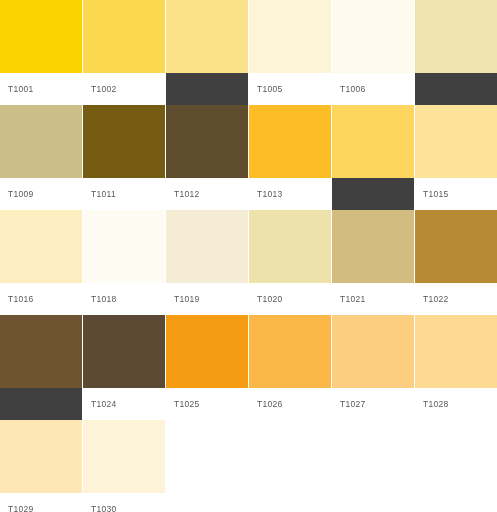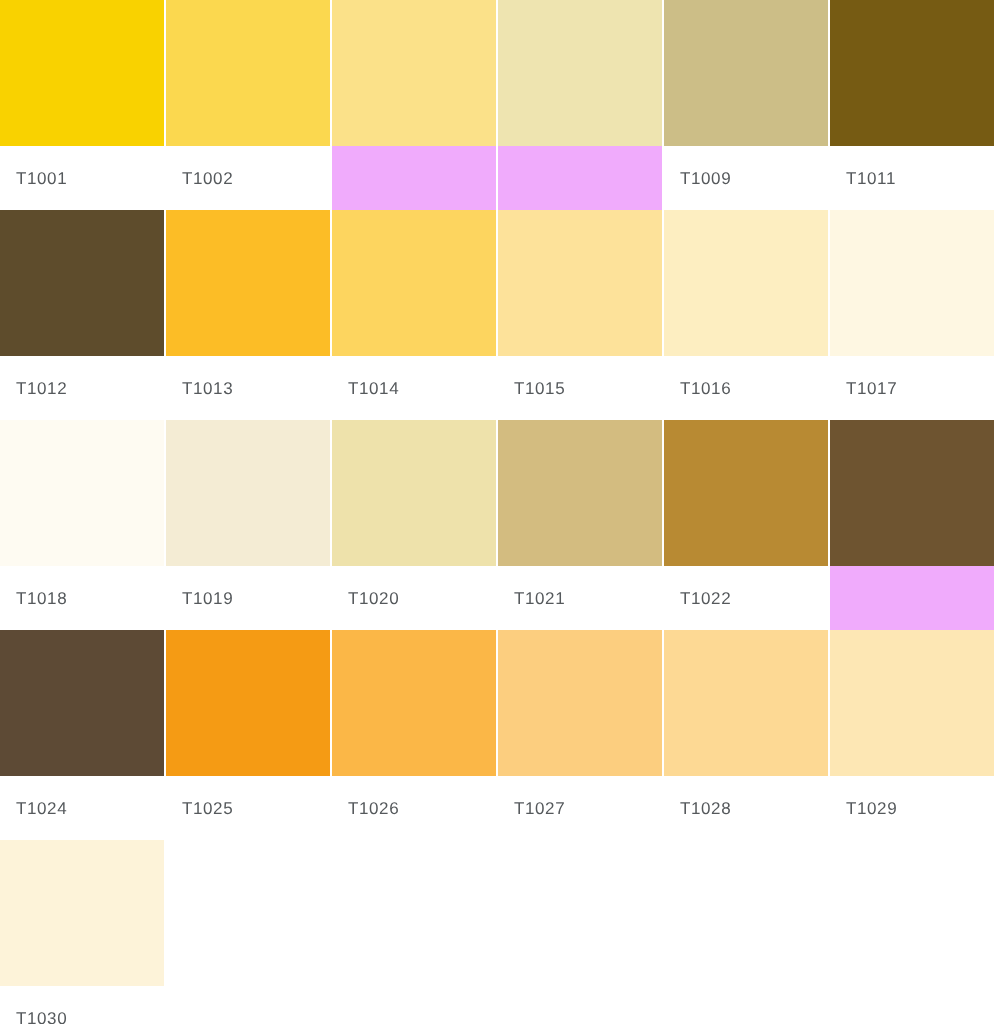--- a/index.html
+++ b/index.html
@@ -20,21 +20,21 @@
     grid-template-rows: repeat(5, 105px);
     width: 497px;
     height: 525px;
     background: #ffffff;
     column-gap: 1px;
     row-gap: 0px;
   }
   .swatch-cell {
     display: flex;
     flex-direction: column;
-    background: #f0abfc;
+    background: #404040;
     overflow: hidden;
   }
   .swatch-color {
     height: 73px;
     width: 100%;
     flex: 0 0 73px;
   }
   .swatch-label-band {
     flex: 1 1 auto;
     background: #ffffff;
@@ -65,20 +65,32 @@
     <div class="swatch-cell">
       <div class="swatch-color" style="background-color: rgb(251, 216, 79);"></div>
       <div class="swatch-label-band">
         <span class="swatch-label">T1002</span>
       </div>
     </div>
     <div class="swatch-cell">
       <div class="swatch-color" style="background-color: rgb(251, 225, 137);"></div>
     </div>
     <div class="swatch-cell">
+      <div class="swatch-color" style="background-color: rgb(253, 244, 214);"></div>
+      <div class="swatch-label-band">
+        <span class="swatch-label">T1005</span>
+      </div>
+    </div>
+    <div class="swatch-cell">
+      <div class="swatch-color" style="background-color: rgb(254, 250, 237);"></div>
+      <div class="swatch-label-band">
+        <span class="swatch-label">T1006</span>
+      </div>
+    </div>
+    <div class="swatch-cell">
       <div class="swatch-color" style="background-color: rgb(238, 228, 176);"></div>
     </div>
     <div class="swatch-cell">
       <div class="swatch-color" style="background-color: rgb(204, 190, 135);"></div>
       <div class="swatch-label-band">
         <span class="swatch-label">T1009</span>
       </div>
     </div>
     <div class="swatch-cell">
       <div class="swatch-color" style="background-color: rgb(118, 91, 19);"></div>
@@ -93,40 +105,31 @@
       </div>
     </div>
     <div class="swatch-cell">
       <div class="swatch-color" style="background-color: rgb(252, 189, 38);"></div>
       <div class="swatch-label-band">
         <span class="swatch-label">T1013</span>
       </div>
     </div>
     <div class="swatch-cell">
       <div class="swatch-color" style="background-color: rgb(253, 213, 95);"></div>
-      <div class="swatch-label-band">
-        <span class="swatch-label">T1014</span>
-      </div>
     </div>
     <div class="swatch-cell">
       <div class="swatch-color" style="background-color: rgb(253, 226, 154);"></div>
       <div class="swatch-label-band">
         <span class="swatch-label">T1015</span>
       </div>
     </div>
     <div class="swatch-cell">
       <div class="swatch-color" style="background-color: rgb(253, 238, 193);"></div>
       <div class="swatch-label-band">
         <span class="swatch-label">T1016</span>
-      </div>
-    </div>
-    <div class="swatch-cell">
-      <div class="swatch-color" style="background-color: rgb(254, 247, 226);"></div>
-      <div class="swatch-label-band">
-        <span class="swatch-label">T1017</span>
       </div>
     </div>
     <div class="swatch-cell">
       <div class="swatch-color" style="background-color: rgb(254, 251, 242);"></div>
       <div class="swatch-label-band">
         <span class="swatch-label">T1018</span>
       </div>
     </div>
     <div class="swatch-cell">
       <div class="swatch-color" style="background-color: rgb(244, 236, 212);"></div>

